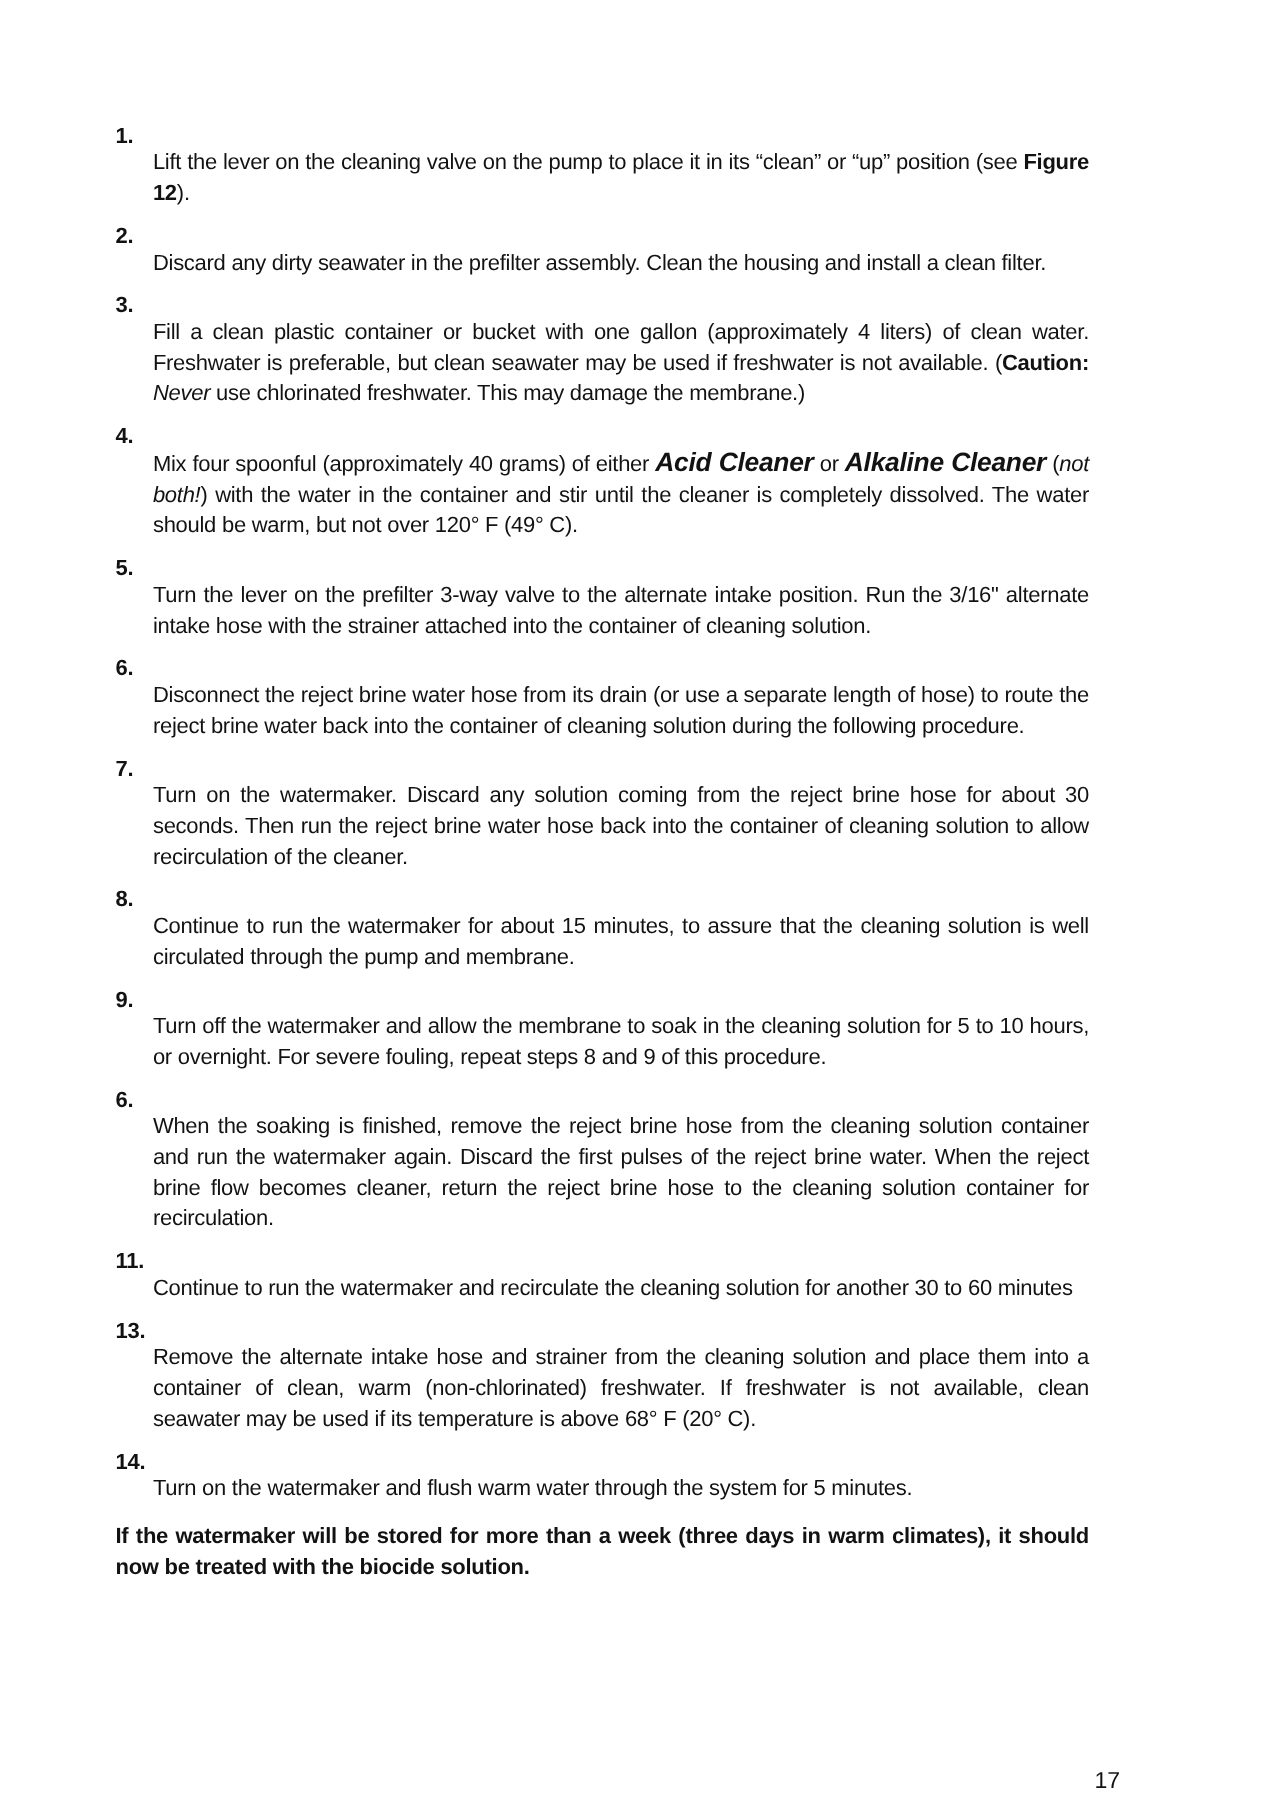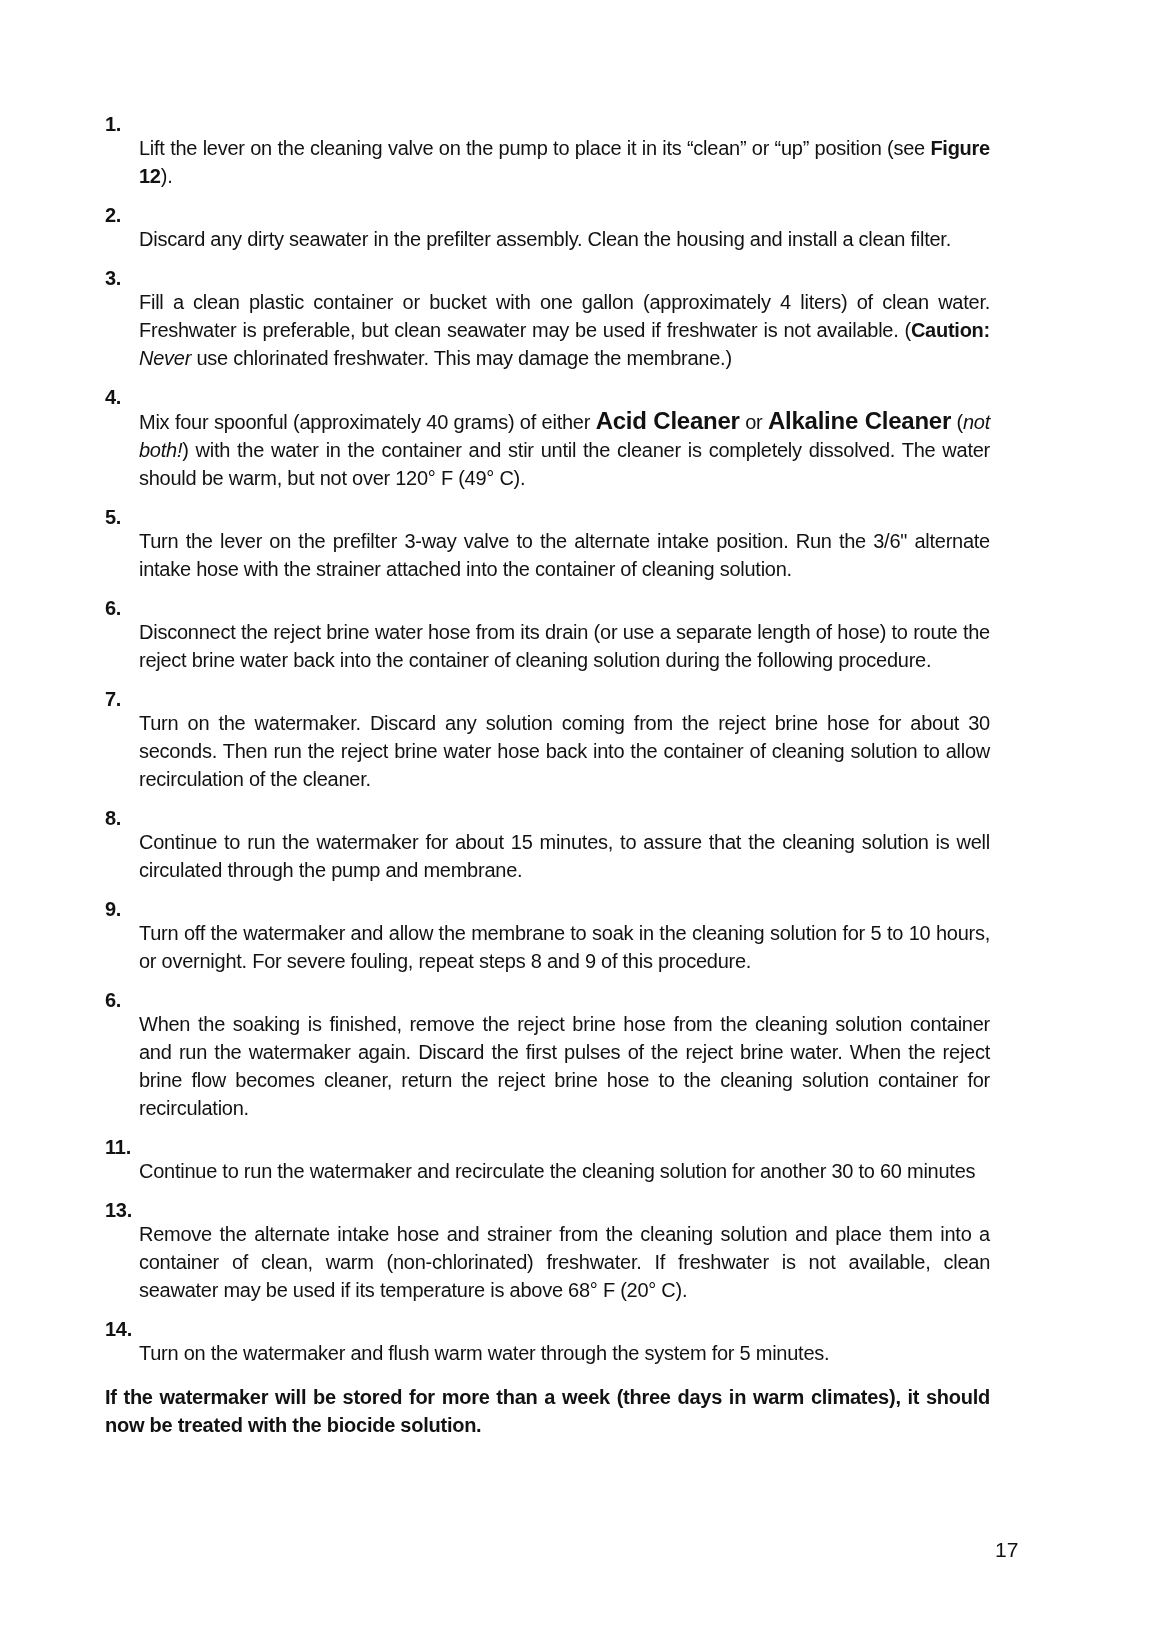--- a/index.html
+++ b/index.html
@@ -44,32 +44,33 @@
     flex: 1 1 auto;
     text-align: justify;
     text-justify: inter-word;
     margin-top: 24px;
   }
   .seg { white-space: pre-wrap; }
   .seg.bold { font-weight: 700; }
   .seg.italic { font-style: italic; }
   .seg.product {
     font-weight: 700;
+    font-style: italic;
     font-size: 24px;
   }
   p.closing {
     margin: 16px 0 0 0;
     text-align: justify;
     text-justify: inter-word;
     font-weight: bold;
   }
   .page-number {
     position: absolute;
     left: 995px;
-    top: 1538px;
+    top: 1607px;
     font-size: 21px;
     letter-spacing: 0;
   }
 </style>
 </head>
 <body>
 
 <div class="page">
   <div class="content">
     <ol class="steps">
@@ -84,21 +85,21 @@
         <li class="step">
           <span class="num">3.</span>
           <div class="body"><span class="seg">Fill a clean plastic container or bucket with one gallon (approximately 4 liters) of clean water. Freshwater is preferable, but clean seawater may be used if freshwater is not available. (</span><span class="seg bold">Caution:</span><span class="seg"> </span><span class="seg italic">Never</span><span class="seg"> use chlorinated freshwater. This may damage the membrane.)</span></div>
         </li>
         <li class="step">
           <span class="num">4.</span>
           <div class="body"><span class="seg">Mix four spoonful (approximately 40 grams) of either </span><span class="seg product">Acid Cleaner</span><span class="seg"> or </span><span class="seg product">Alkaline Cleaner</span><span class="seg"> (</span><span class="seg italic">not both!</span><span class="seg">) with the water in the container and stir until the cleaner is completely dissolved. The water should be warm, but not over 120° F (49° C).</span></div>
         </li>
         <li class="step">
           <span class="num">5.</span>
-          <div class="body"><span class="seg">Turn the lever on the prefilter 3-way valve to the alternate intake position. Run the 3/6" alternate intake hose with the strainer attached into the container of cleaning solution.</span></div>
+          <div class="body"><span class="seg">Turn the lever on the prefilter 3-way valve to the alternate intake position. Run the 3/16" alternate intake hose with the strainer attached into the container of cleaning solution.</span></div>
         </li>
         <li class="step">
           <span class="num">6.</span>
           <div class="body"><span class="seg">Disconnect the reject brine water hose from its drain (or use a separate length of hose) to route the reject brine water back into the container of cleaning solution during the following procedure.</span></div>
         </li>
         <li class="step">
           <span class="num">7.</span>
           <div class="body"><span class="seg">Turn on the watermaker. Discard any solution coming from the reject brine hose for about 30 seconds. Then run the reject brine water hose back into the container of cleaning solution to allow recirculation of the cleaner.</span></div>
         </li>
         <li class="step">

